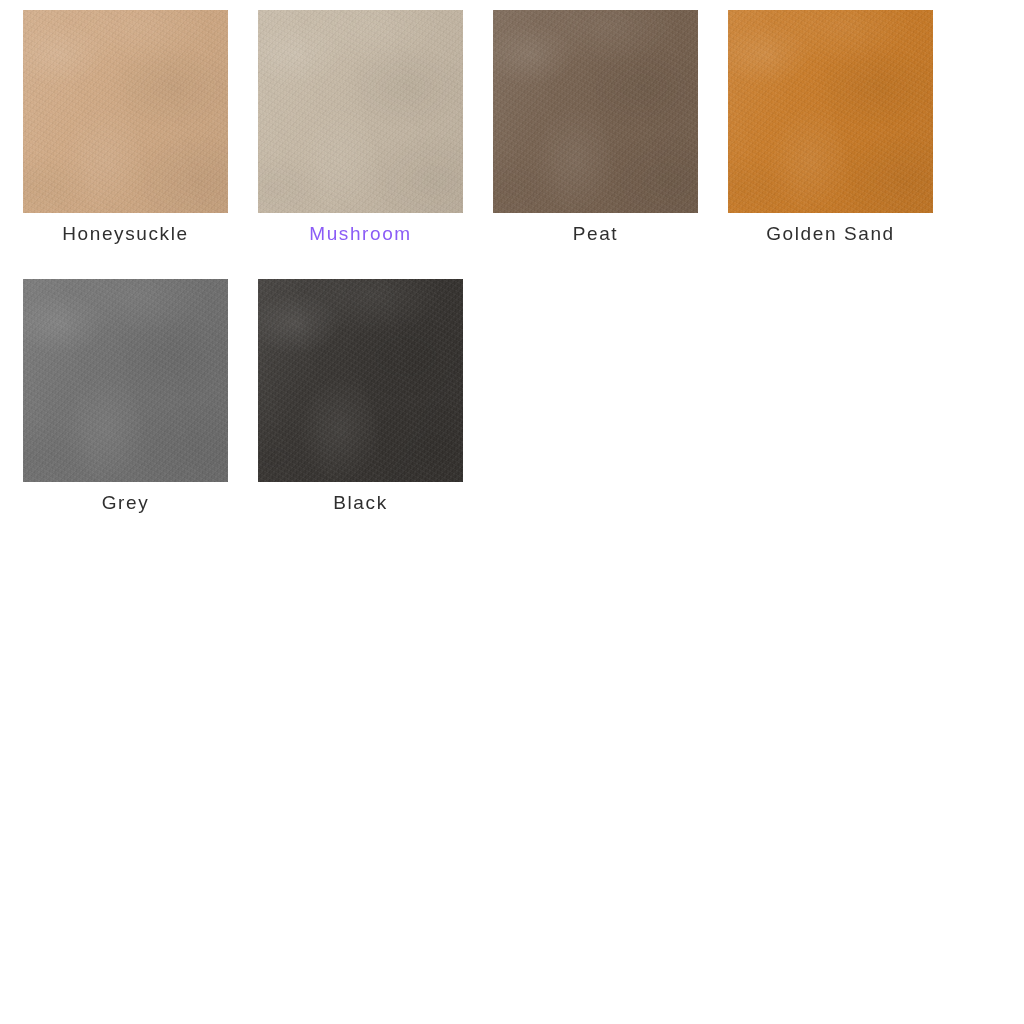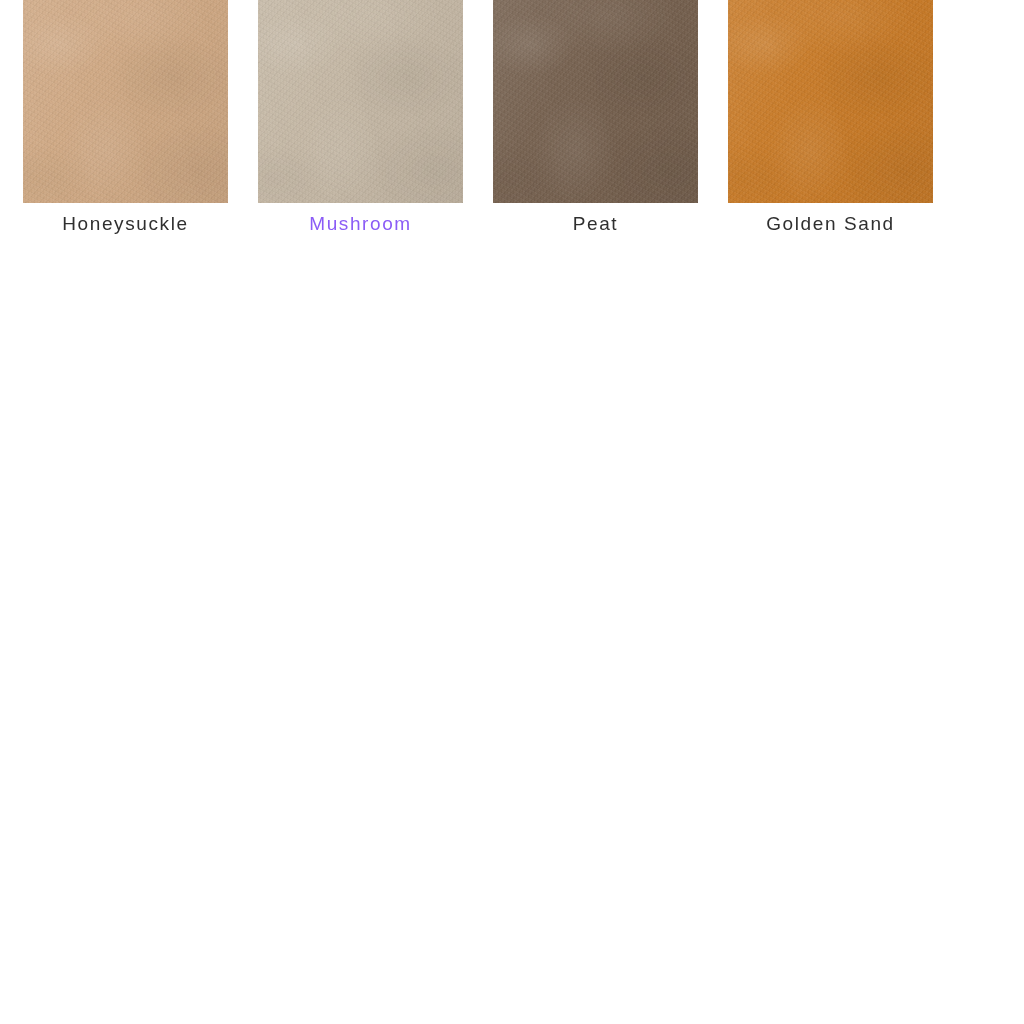--- a/index.html
+++ b/index.html
@@ -18,21 +18,21 @@
   .palette-page {
     position: relative;
     width: 1024px;
     height: 1024px;
     background: #ffffff;
   }
 
   .swatch-grid {
     position: absolute;
     left: 23px;
-    top: 0;
+    top: 10px;
     width: 975px;
     display: grid;
     grid-template-columns: repeat(4, 205px);
     column-gap: 51px;
     row-gap: 50px;
     gap: 30px;
   }
 
   .swatch-cell {
     width: 205px;
@@ -150,14 +150,30 @@
         <div class="swatch-label" style="color: rgb(47, 47, 47);">Peat</div>
       </div>
       <div class="swatch-cell">
         <div class="swatch-chip" style="background-color: rgb(200, 122, 39);">
           <div class="sheen"></div>
           <div class="mottle"></div>
           <div class="grain"></div>
         </div>
         <div class="swatch-label" style="color: rgb(47, 47, 47);">Golden Sand</div>
       </div>
+      <div class="swatch-cell">
+        <div class="swatch-chip" style="background-color: rgb(111, 111, 111);">
+          <div class="sheen"></div>
+          <div class="mottle"></div>
+          <div class="grain"></div>
+        </div>
+        <div class="swatch-label" style="color: rgb(47, 47, 47);">Grey</div>
+      </div>
+      <div class="swatch-cell">
+        <div class="swatch-chip" style="background-color: rgb(53, 50, 47);">
+          <div class="sheen"></div>
+          <div class="mottle"></div>
+          <div class="grain"></div>
+        </div>
+        <div class="swatch-label" style="color: rgb(47, 47, 47);">Black</div>
+      </div>
     </div>
 </div>
 
 </body></html>

